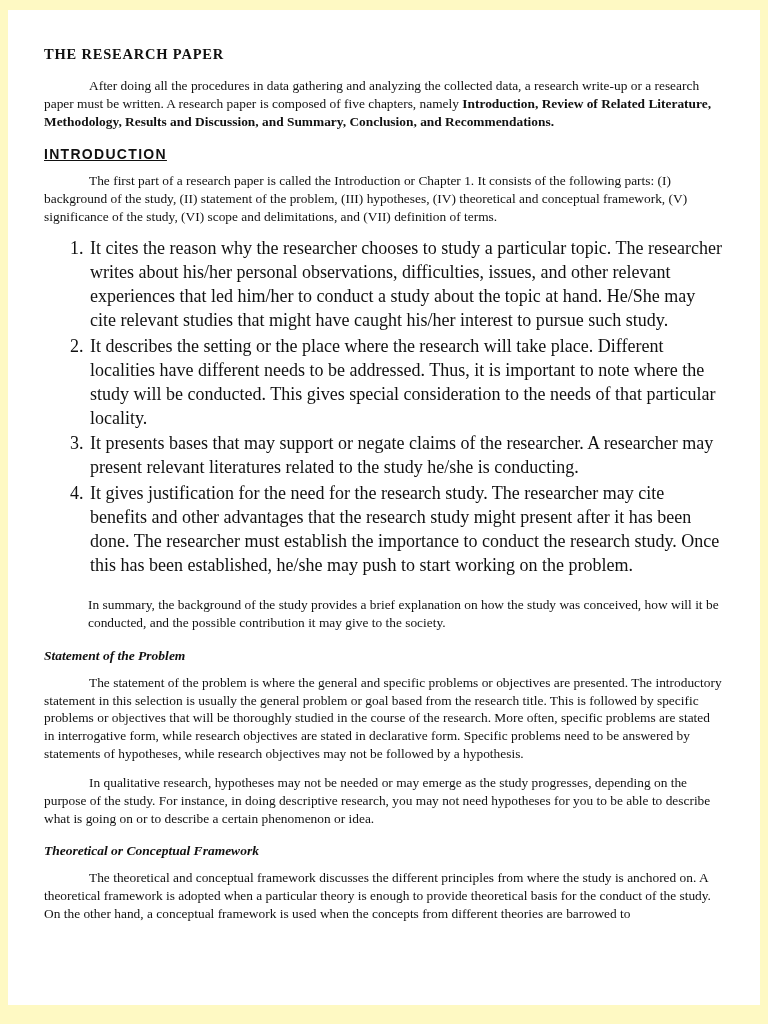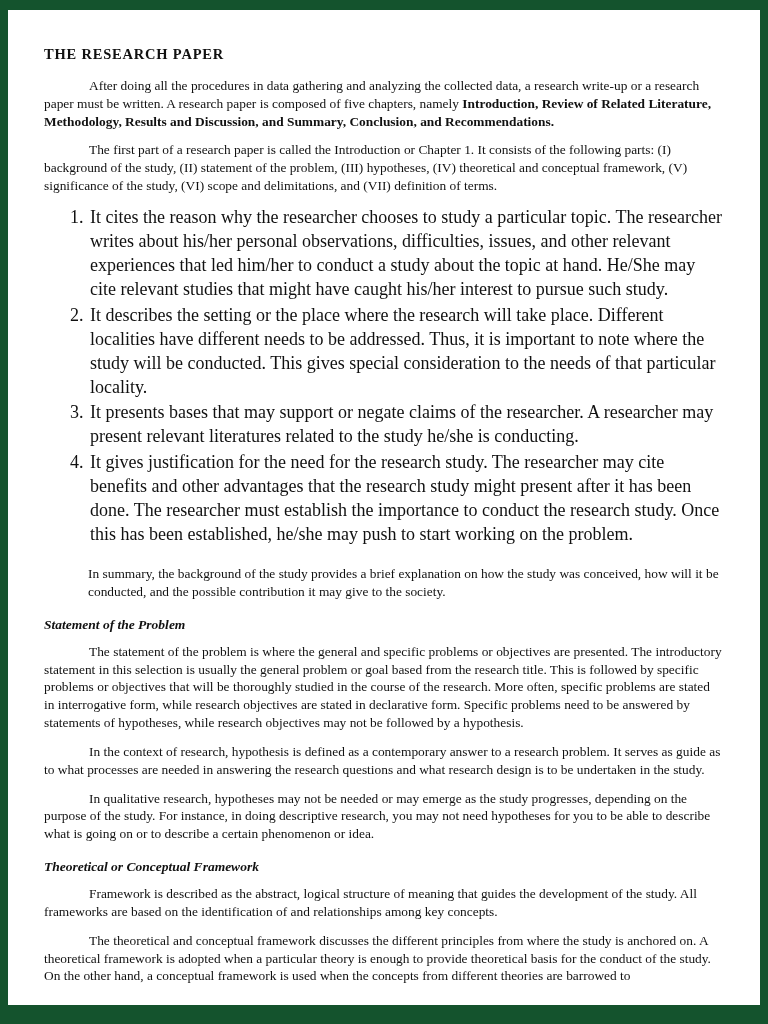--- a/index.html
+++ b/index.html
@@ -11,21 +11,21 @@
     height: 1024px;
     background: #454545;
     font-family: "Liberation Serif", serif;
     color: #111;
   }
   .viewer {
     width: 768px;
     height: 1024px;
     box-sizing: border-box;
     padding: 10px 8px 19px 8px;
-    background: #14532d;
+    background: #fef9c3;
   }
   .page {
     background: #ffffff;
     width: 100%;
     height: 100%;
     box-sizing: border-box;
     padding: 36px 38px 0 36px;
     overflow: hidden;
   }
   .doc-title {
@@ -78,43 +78,42 @@
 </head>
 <body>
 
 <div class="viewer">
   <div class="page">
 
     <h1 class="doc-title">THE RESEARCH PAPER</h1>
 
     <p class="indent"><span>After doing all the procedures in data gathering and analyzing the collected data, a research write-up or a research paper must be written. A research paper is composed of five chapters, namely </span><span class="bold-inline">Introduction, Review of Related Literature, Methodology, Results and Discussion, and Summary, Conclusion, and Recommendations.</span></p>
 
+    <h2 class="h-caps">INTRODUCTION</h2>
 
     <p class="indent">The first part of a research paper is called the Introduction or Chapter 1. It consists of the following parts: (I) background of the study, (II) statement of the problem, (III) hypotheses, (IV) theoretical and conceptual framework, (V) significance of the study, (VI) scope and delimitations, and (VII) definition of terms.</p>
 
 
 
     <ol class="features">
       <li>It cites the reason why the researcher chooses to study a particular topic. The researcher writes about his/her personal observations, difficulties, issues, and other relevant experiences that led him/her to conduct a study about the topic at hand. He/She may cite relevant studies that might have caught his/her interest to pursue such study.</li>
       <li>It describes the setting or the place where the research will take place. Different localities have different needs to be addressed. Thus, it is important to note where the study will be conducted. This gives special consideration to the needs of that particular locality.</li>
       <li>It presents bases that may support or negate claims of the researcher. A researcher may present relevant literatures related to the study he/she is conducting.</li>
       <li>It gives justification for the need for the research study. The researcher may cite benefits and other advantages that the research study might present after it has been done. The researcher must establish the importance to conduct the research study. Once this has been established, he/she may push to start working on the problem.</li>
     </ol>
 
     <p class="block-indent">In summary, the background of the study provides a brief explanation on how the study was conceived, how will it be conducted, and the possible contribution it may give to the society.</p>
 
     <h3 class="h-ital">Statement of the Problem</h3>
 
     <p class="indent">The statement of the problem is where the general and specific problems or objectives are presented. The introductory statement in this selection is usually the general problem or goal based from the research title. This is followed by specific problems or objectives that will be thoroughly studied in the course of the research. More often, specific problems are stated in interrogative form, while research objectives are stated in declarative form. Specific problems need to be answered by statements of hypotheses, while research objectives may not be followed by a hypothesis.</p>
 
 
-    <p class="indent">In the context of research, hypothesis is defined as a contemporary answer to a research problem. It serves as guide as to what processes are needed in answering the research questions and what research design is to be undertaken in the study.</p>
 
     <p class="indent">In qualitative research, hypotheses may not be needed or may emerge as the study progresses, depending on the purpose of the study. For instance, in doing descriptive research, you may not need hypotheses for you to be able to describe what is going on or to describe a certain phenomenon or idea.</p>
 
     <h3 class="h-ital">Theoretical or Conceptual Framework</h3>
 
-    <p class="indent">Framework is described as the abstract, logical structure of meaning that guides the development of the study. All frameworks are based on the identification of and relationships among key concepts.</p>
 
     <p class="indent">The theoretical and conceptual framework discusses the different principles from where the study is anchored on. A theoretical framework is adopted when a particular theory is enough to provide theoretical basis for the conduct of the study. On the other hand, a conceptual framework is used when the concepts from different theories are barrowed to</p>
 
   </div>
 </div>
 
 </body></html>

